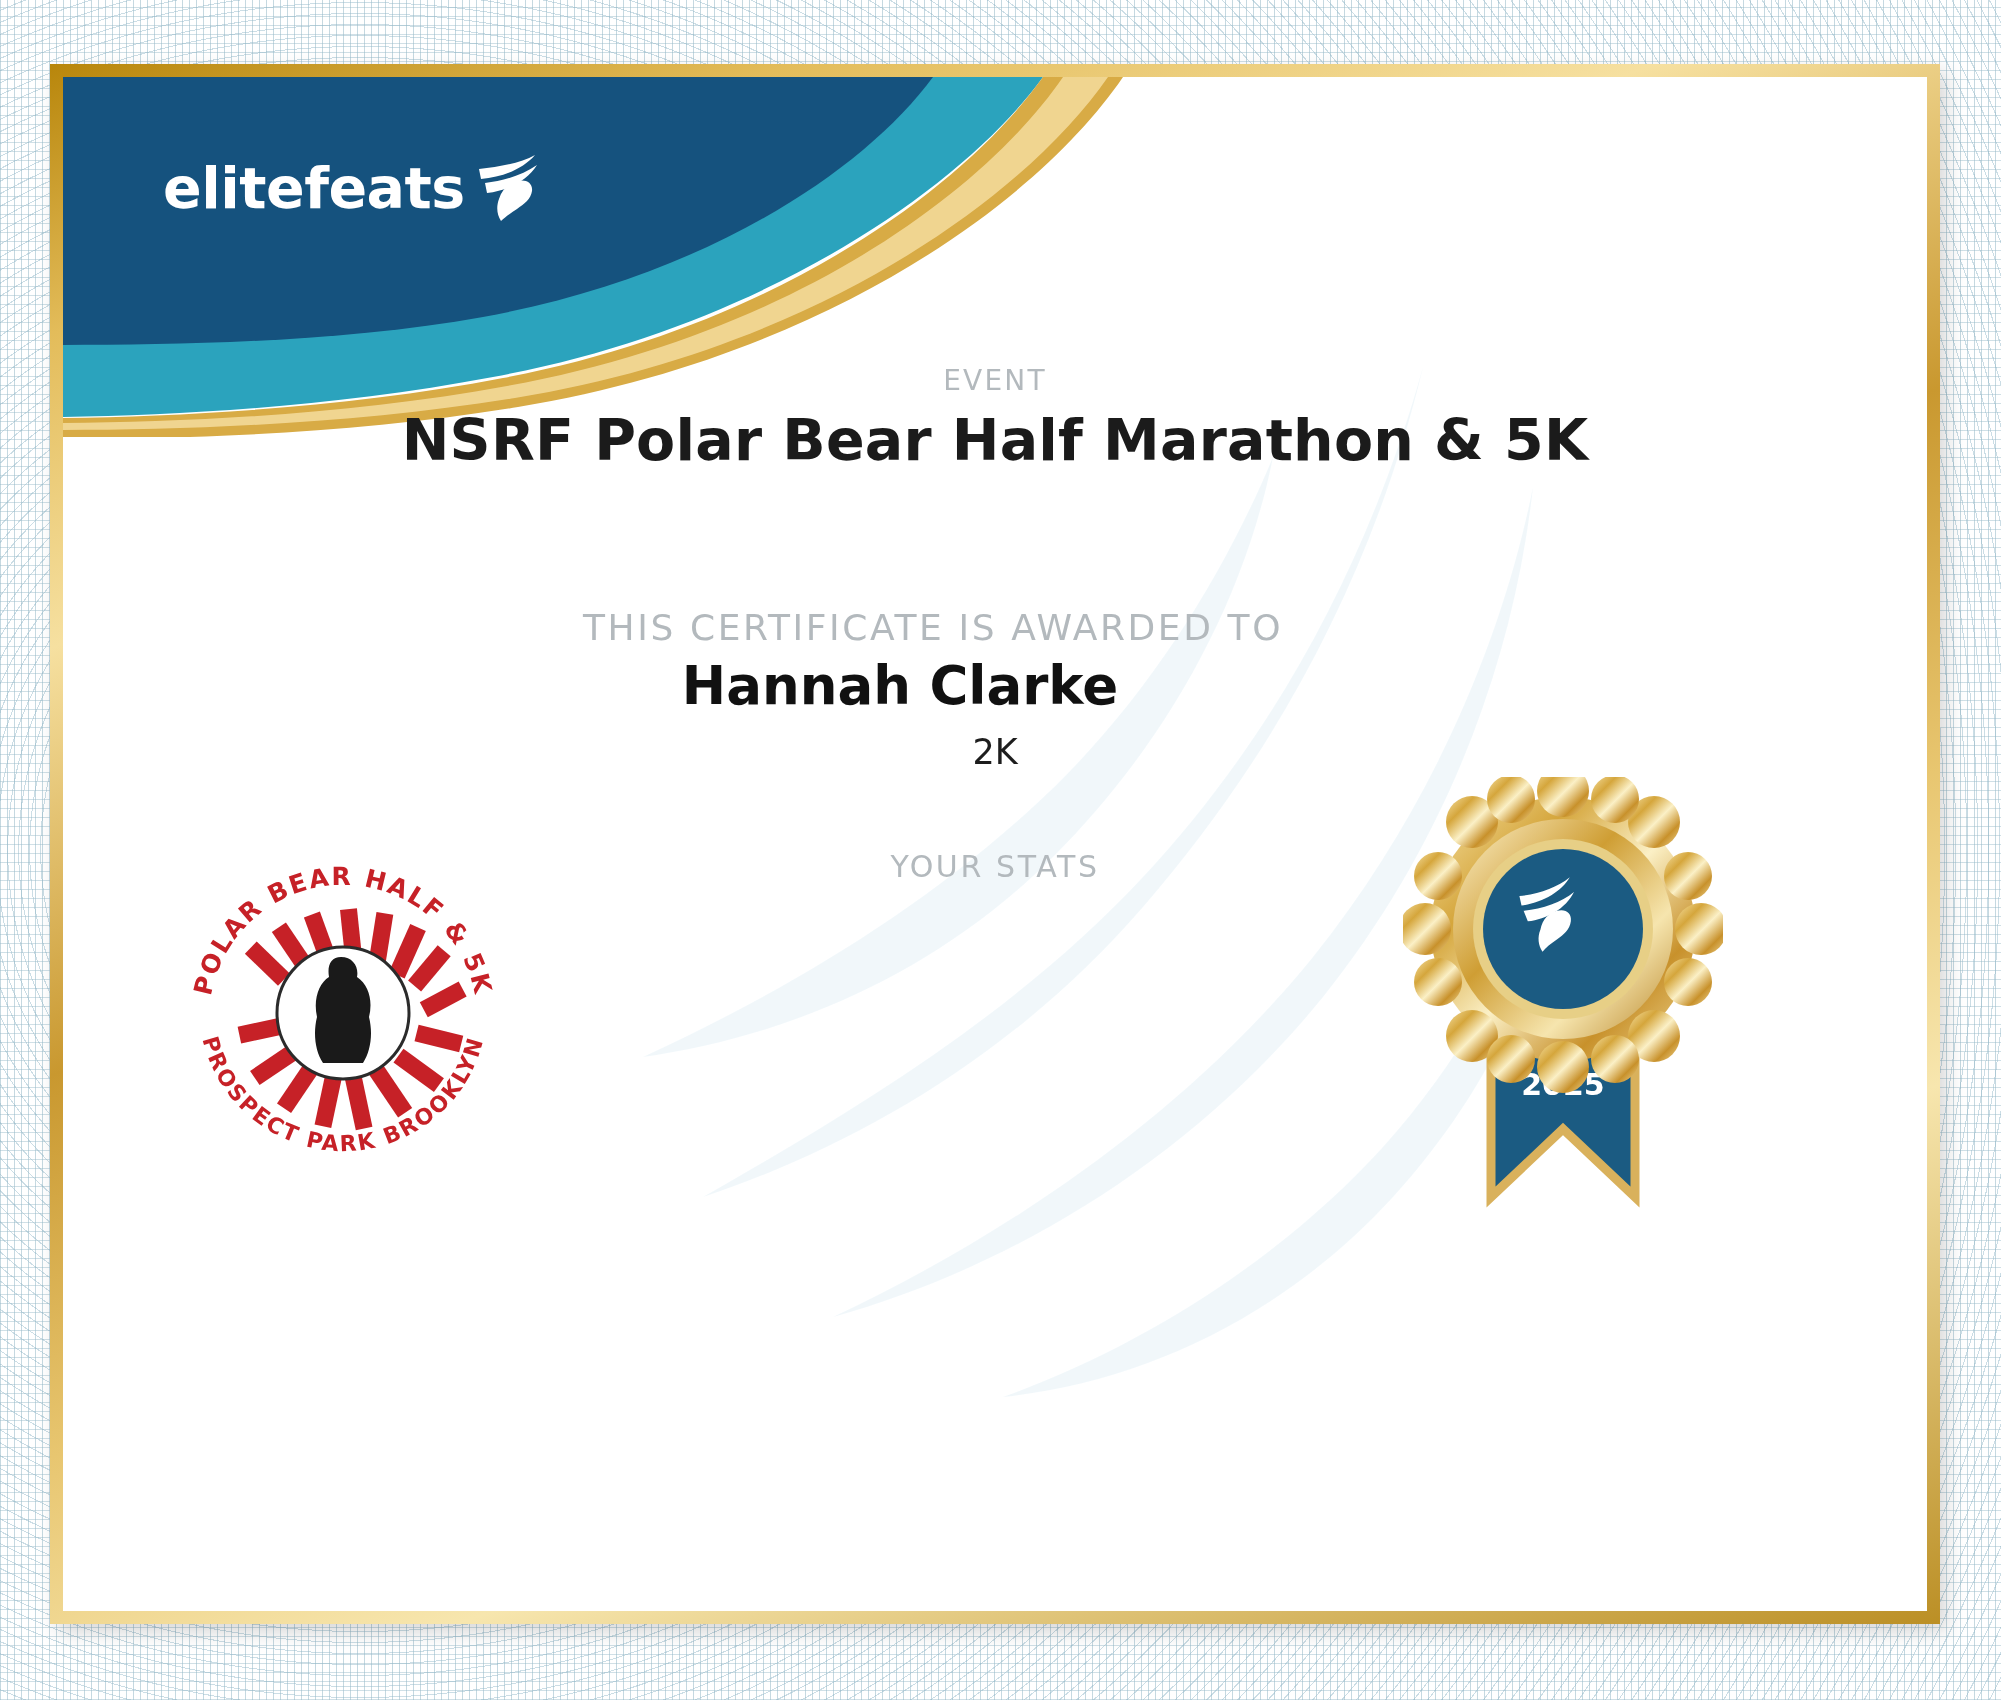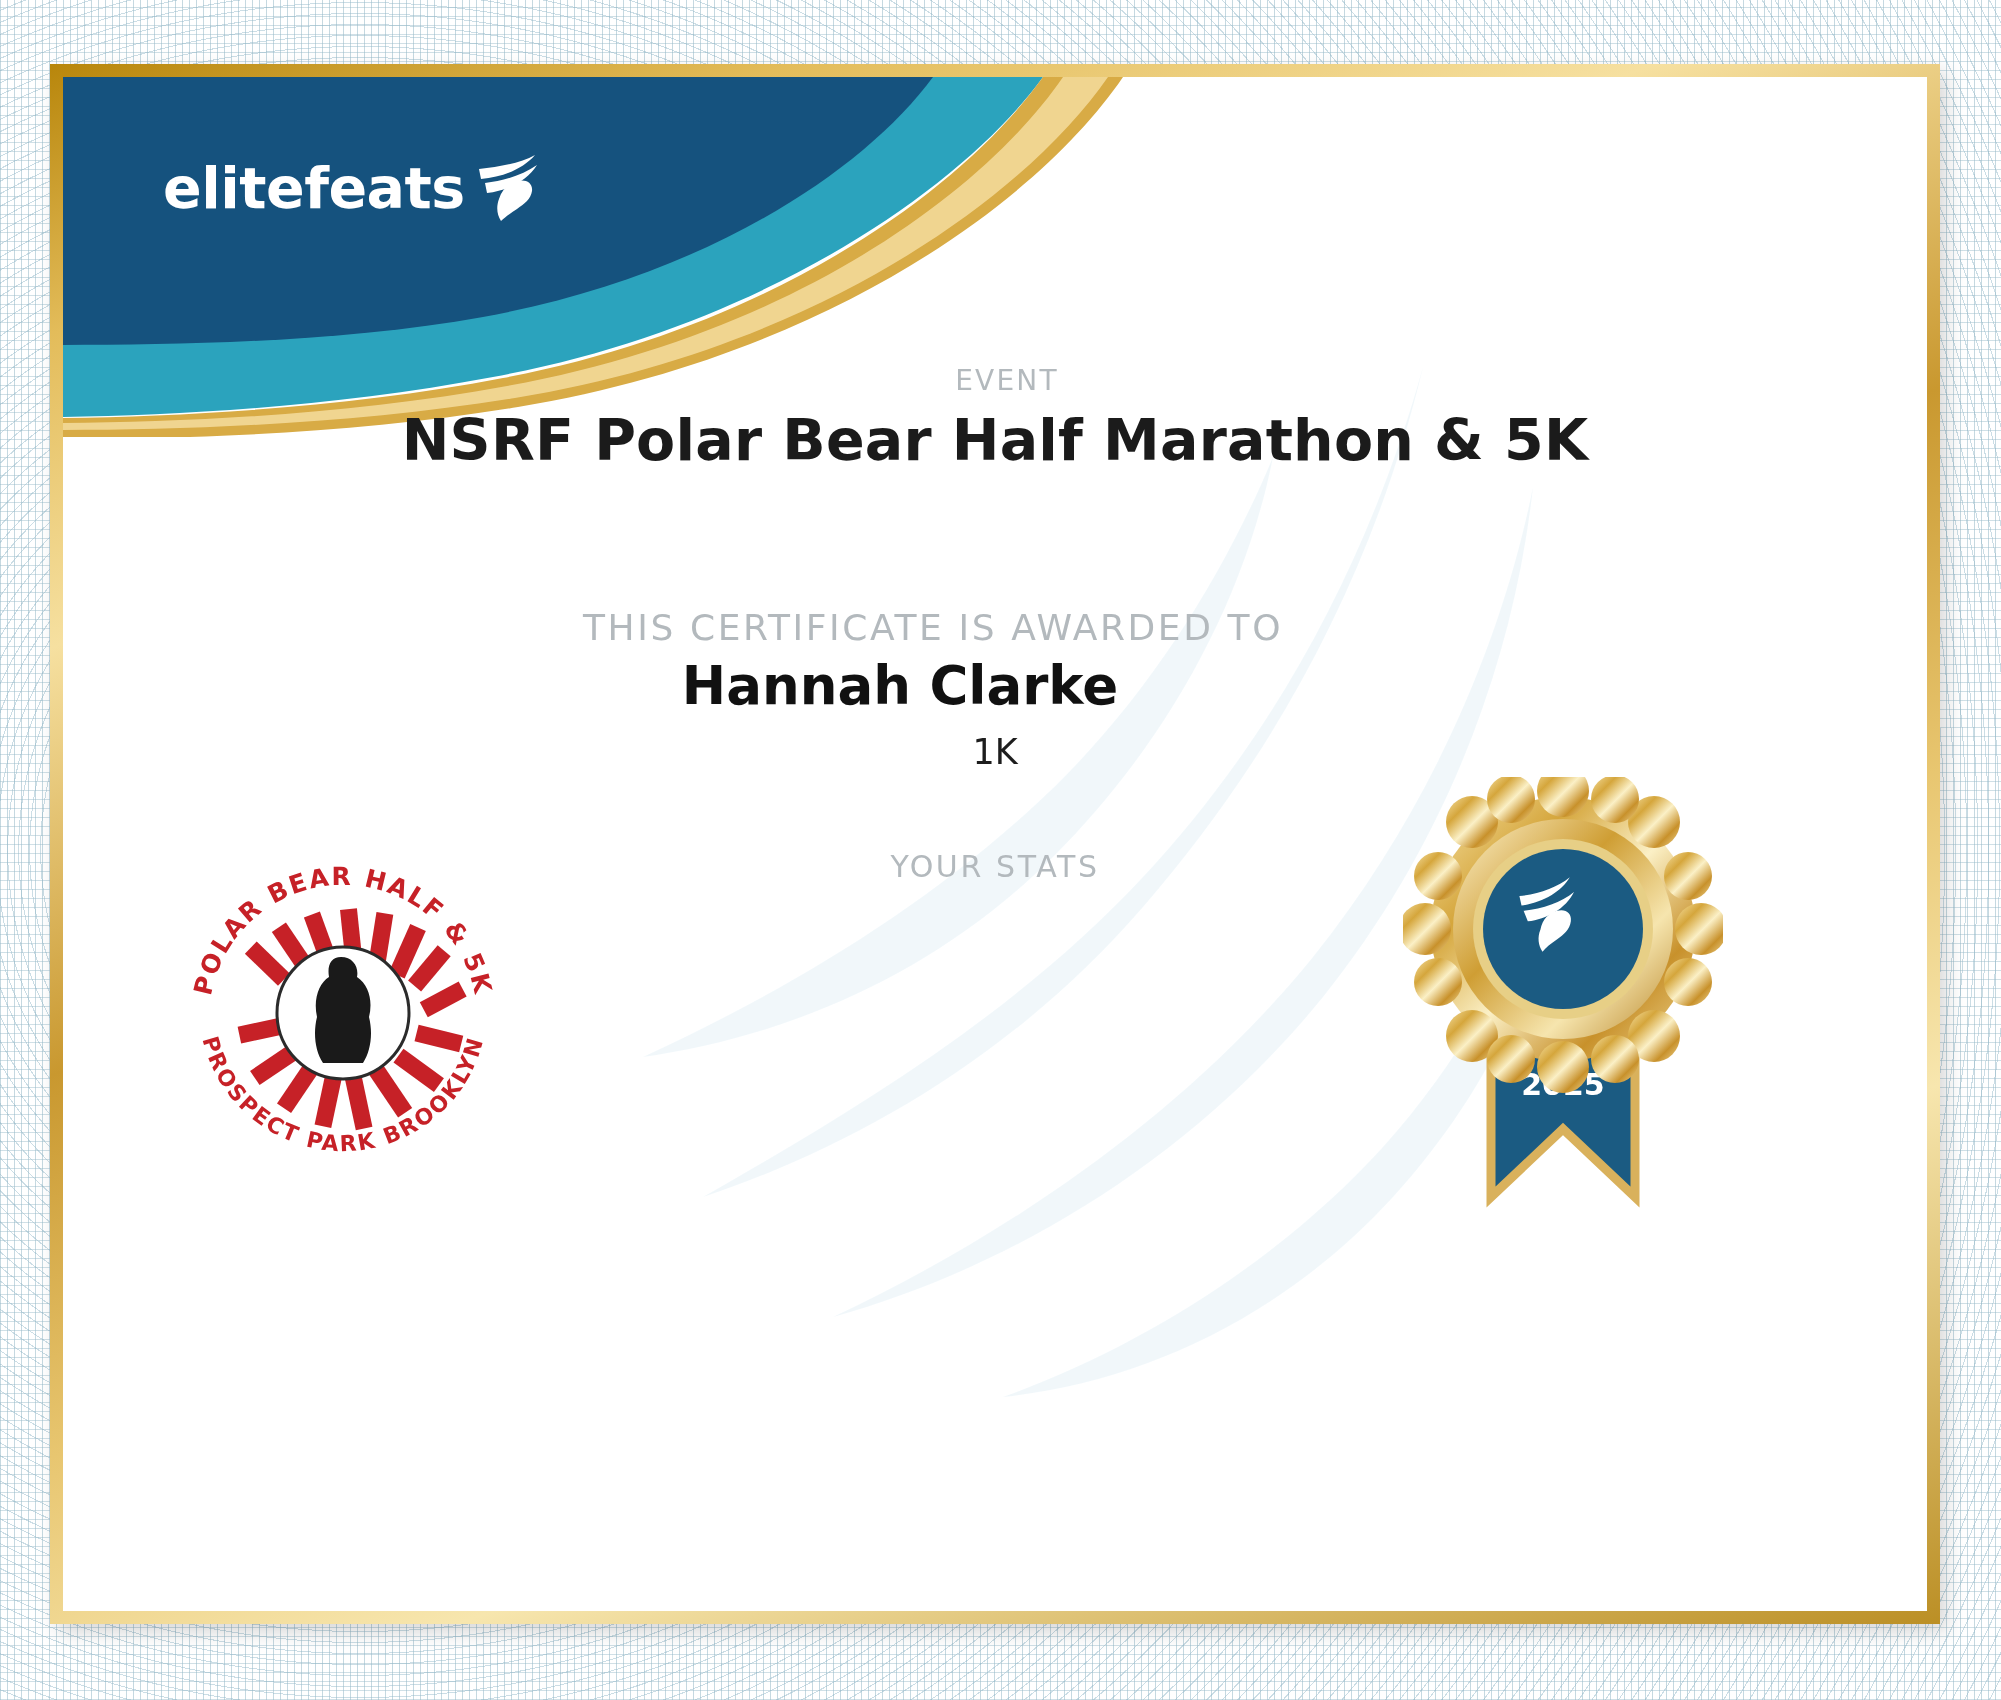--- a/index.html
+++ b/index.html
@@ -113,21 +113,21 @@
   }
 
   .label {
     color: #b3b9bd;
     letter-spacing: 2.2px;
     font-size: 28px;
     font-weight: 500;
     font-family: "DejaVu Sans", sans-serif;
   }
 
-  .event-label   { position: absolute; left: 0; top: 287px;  width: 1864px; padding-left: 12px; }
+  .event-label   { position: absolute; left: 0; top: 287px;  width: 1864px; }
   .event-name {
     position: absolute; left: 0; top: 330px; width: 1864px;
     font-family: "DejaVu Sans", sans-serif;
     font-weight: bold;
     font-size: 57px;
     color: #1b1b1b;
     letter-spacing: 0.2px;
   }
 
   .awarded-label { position: absolute; left: 0; top: 530px; width: 1740px; font-size: 36px; letter-spacing: 2.6px;}
@@ -241,21 +241,21 @@
         </g>
       </svg>
     </div>
 
     <div class="content">
       <div class="label event-label">EVENT</div>
       <div class="event-name">NSRF Polar Bear Half Marathon &amp; 5K</div>
 
       <div class="label awarded-label">THIS CERTIFICATE IS AWARDED TO</div>
       <div class="recipient">Hannah Clarke</div>
-      <div class="distance">1K</div>
+      <div class="distance">2K</div>
 
       <div class="label stats-label">YOUR STATS</div>
     </div>
 
 
     <svg class="event-logo" viewBox="0 0 340 340">
       <defs>
         <path id="arcTop" d="M 36 182 A 134 134 0 0 1 304 182" fill="none"></path>
         <path id="arcBottom" d="M 26 170 A 144 144 0 0 0 314 170" fill="none"></path>
       </defs>

